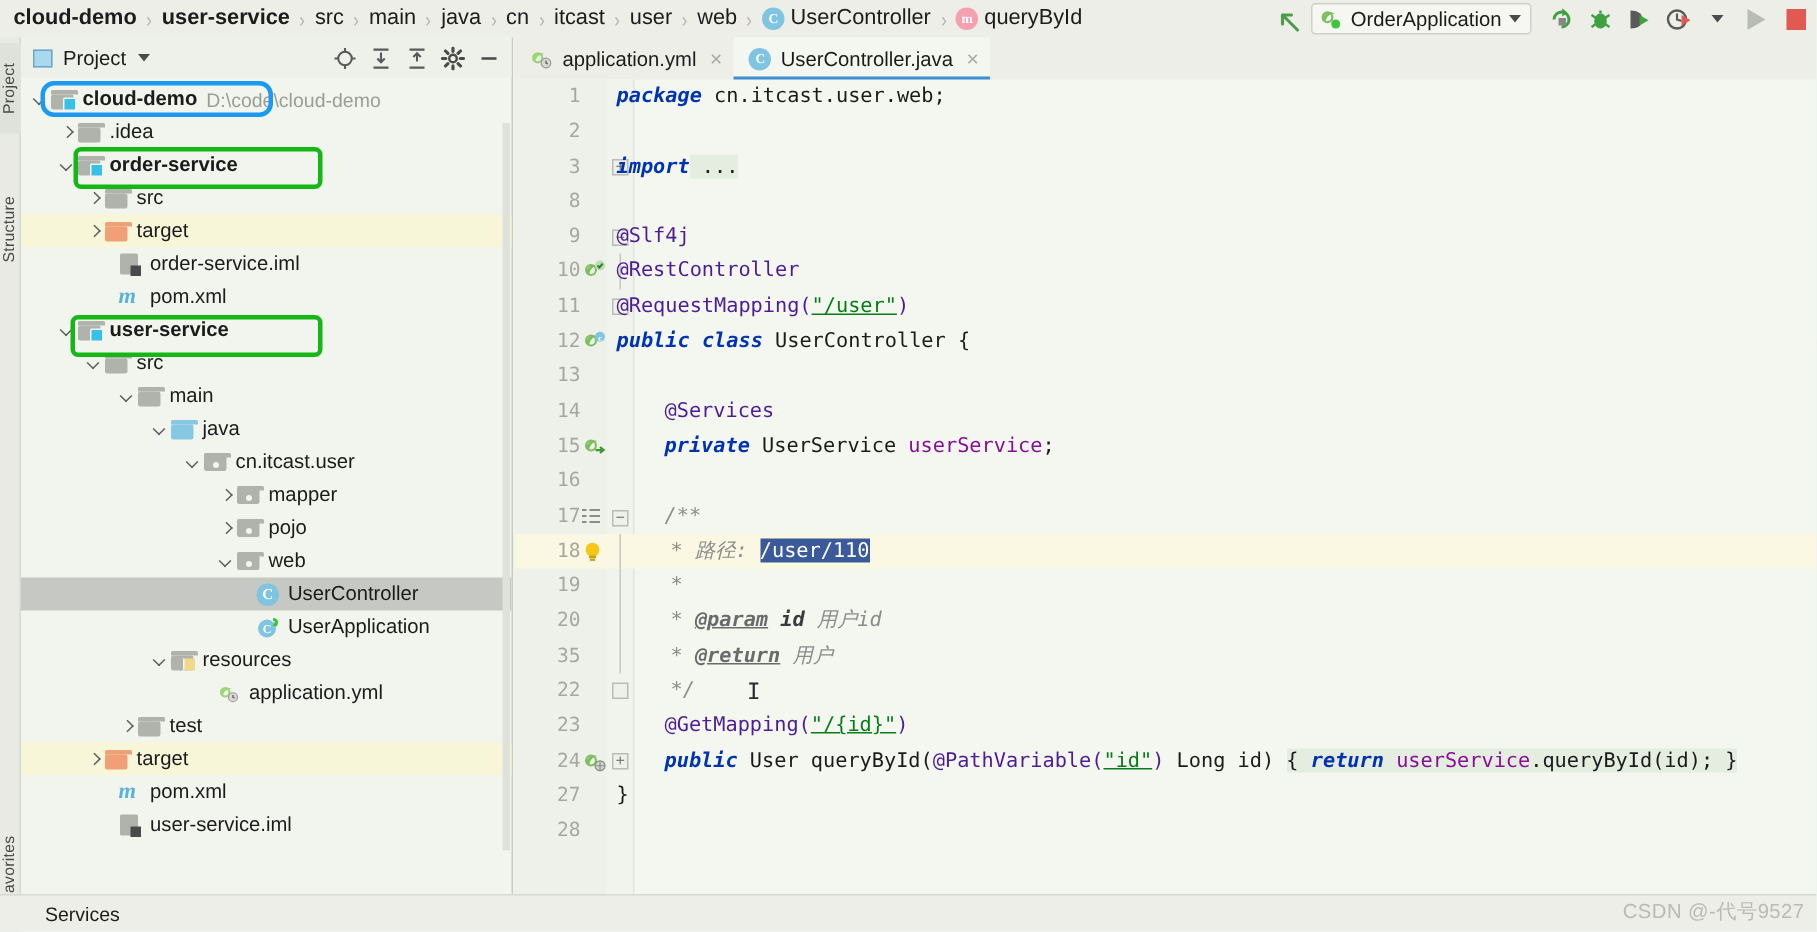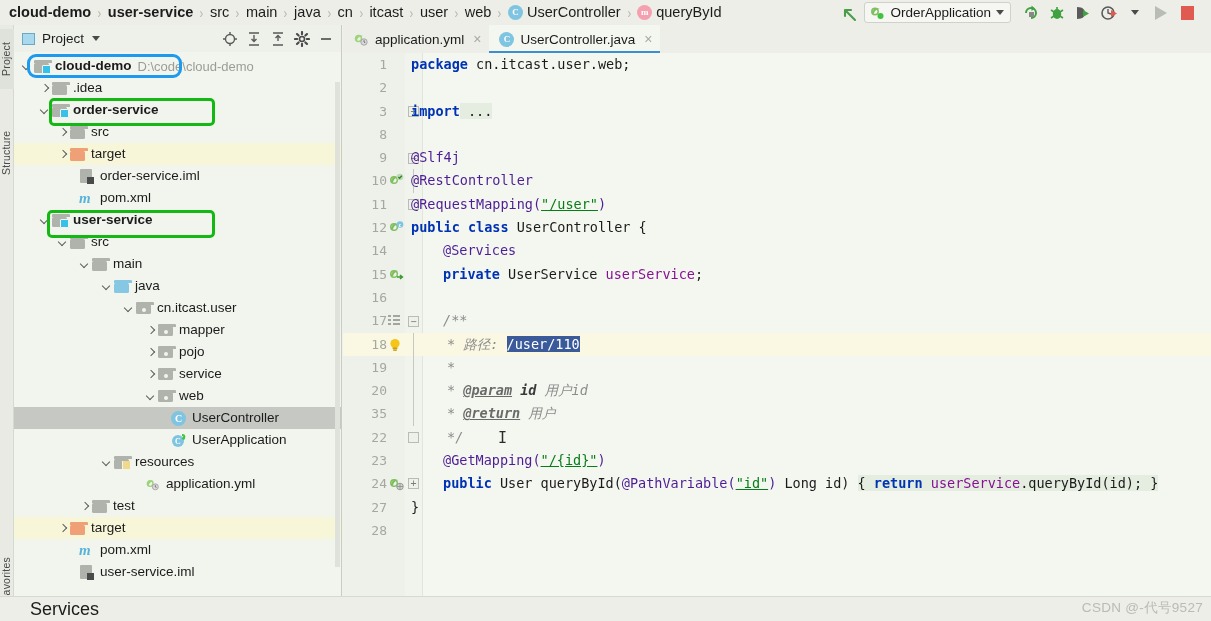--- a/index.html
+++ b/index.html
@@ -30,21 +30,21 @@
     display: inline-flex; align-items: center; justify-content: center;
     font-size: 9px; color: #fff; font-weight: bold; margin-right: 4px;
     font-family: "Liberation Serif", serif;
   }
   .ico-class { background: #7fc4e0; }
   .ico-method { background: #f4a0b0; }
   .crumb-with-ico { display: inline-flex; align-items: center; }
 
   .toolbar-right {
     position: absolute; right: 0; top: 0; height: 25px;
-    display: flex; align-items: center; gap: 2px; padding-right: 12px; justify-content: flex-end;
+    display: flex; align-items: center; gap: 2px; padding-right: 2px; justify-content: flex-end;
   }
   .tb-btn {
     width: 24px; height: 22px; display: flex; align-items: center; justify-content: center;
   }
   .runconfig {
     display: flex; align-items: center; gap: 5px;
     background: #f6f7f3; border: 1px solid #cfd2ca; border-radius: 3px;
     height: 21px; padding: 0 6px 0 4px; margin-right: 6px;
   }
   .runconfig-label { font-size: 13.5px; color: #1b1b1b; white-space: nowrap; }
@@ -228,41 +228,41 @@
   .foldcap-top, .foldcap-bot {
     position: absolute; left: 65px; width: 11px; height: 11px;
     border: 1px solid #b9bcb4; background: #eef1ea; color: #7b7e76;
     font-size: 10px; line-height: 9px; text-align: center;
   }
   .bulb {
     position: absolute; left: 44px; top: 4px; width: 16px; height: 16px;
   }
 
   
-  .kw { color: #0033b3; font-weight: bold; }
+  .kw { color: #0033b3; font-weight: bold; font-style: italic; }
   .ann { color: #4c1d95; }
   .strlink { color: #067d17; text-decoration: underline; }
   .cmt { color: #8c8c8c; font-style: italic; }
   .cmt-tag { color: #6a6a6a; font-style: italic; font-weight: bold; text-decoration: underline; }
   .cmt-b { color: #3a3a3a; font-style: italic; font-weight: bold; }
   .fld { color: #871094; }
   .sel-text { background: #3b5a99; color: #ffffff; }
   .folded { background: #e4ede0; }
   .mouse-cursor {
     position: absolute; color: #2b2b2b; font-size: 15px;
     font-family: "DejaVu Sans Mono", monospace;
   }
 
   
   .statusbar {
     position: absolute; left: 0; bottom: 0; width: 1211px; height: 25px;
     background: #eceee7; border-top: 1px solid #d6d9d1;
     display: flex; align-items: center;
   }
-  .status-item { font-size: 18px; color: #1b1b1b; padding-left: 30px; }
+  .status-item { font-size: 13px; color: #1b1b1b; padding-left: 30px; }
 
   .watermark {
     position: absolute; right: 8px; bottom: 4px;
     font-size: 13.5px; color: #b9bcb4; letter-spacing: 0.3px;
   }
   .bg-swirl {
     position: absolute; right: 0; top: 25px; width: 430px; height: 580px;
     opacity: 0.5; pointer-events: none;
   }
 </style>
@@ -569,31 +569,20 @@
         <span class="ticon">
             <span class="pkg-ico">
               <span class="tab"></span>
               <span class="body"></span>
               <span class="dot"></span>
             </span>
           </span>
         <span class="tlabel">pojo</span>
       </div>
 
-      <div class="row" style="padding-left:132px">
-        <span class="arrow right"></span>
-        <span class="ticon">
-            <span class="pkg-ico">
-              <span class="tab"></span>
-              <span class="body"></span>
-              <span class="dot"></span>
-            </span>
-          </span>
-        <span class="tlabel">service</span>
-      </div>
 
       <div class="row" style="padding-left:132px">
         <span class="arrow down"></span>
         <span class="ticon">
             <span class="pkg-ico">
               <span class="tab"></span>
               <span class="body"></span>
               <span class="dot"></span>
             </span>
           </span>
@@ -765,20 +754,23 @@
             <svg width="15" height="15" viewBox="0 0 15 15">
               <path d="M2 9 C2 5, 5 3, 9 4 C6 5, 4 7, 4 10 Z" fill="#7fbe5f"></path>
               <circle cx="5" cy="7" r="3.3" fill="none" stroke="#7fbe5f" stroke-width="1.4"></circle>
               <circle cx="11" cy="4.5" r="3.3" fill="#7fc4e0"></circle>
               <text x="11" y="7" font-size="5.5" fill="#fff" text-anchor="middle" font-family="Liberation Serif, serif" font-weight="bold">c</text>
             </svg>
           </span>
           <span class="ctext"><span class="kw">public</span> <span class="kw">class</span><span> UserController {</span></span>
         </div>
 
+        <div class="cline">
+          <span class="lnum">13</span>
+        </div>
 
         <div class="cline">
           <span class="lnum">14</span>
           <span class="ctext" style="left:100px"><span class="ann">@Services</span></span>
         </div>
 
         <div class="cline">
           <span class="lnum">15</span>
           <span class="gico">
             <svg width="15" height="15" viewBox="0 0 15 15">

